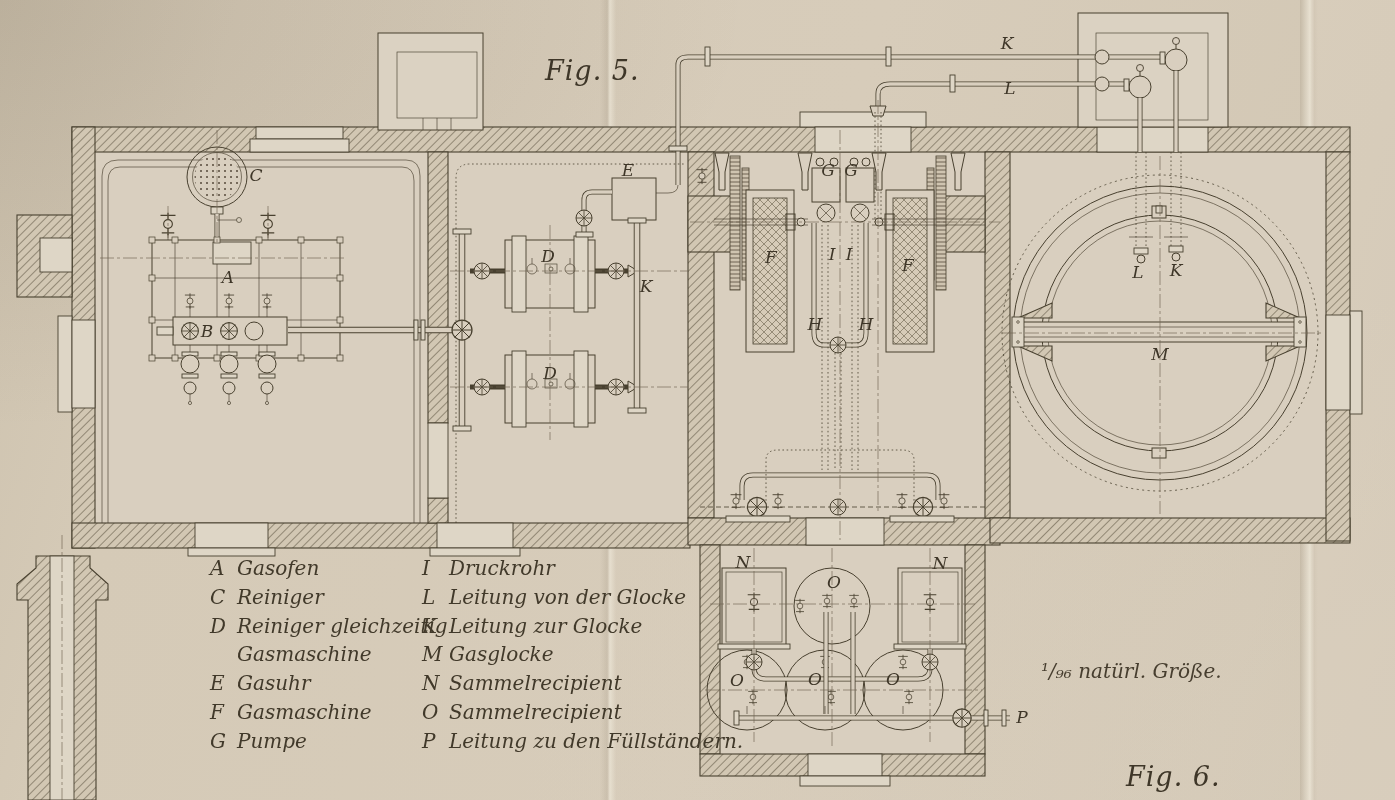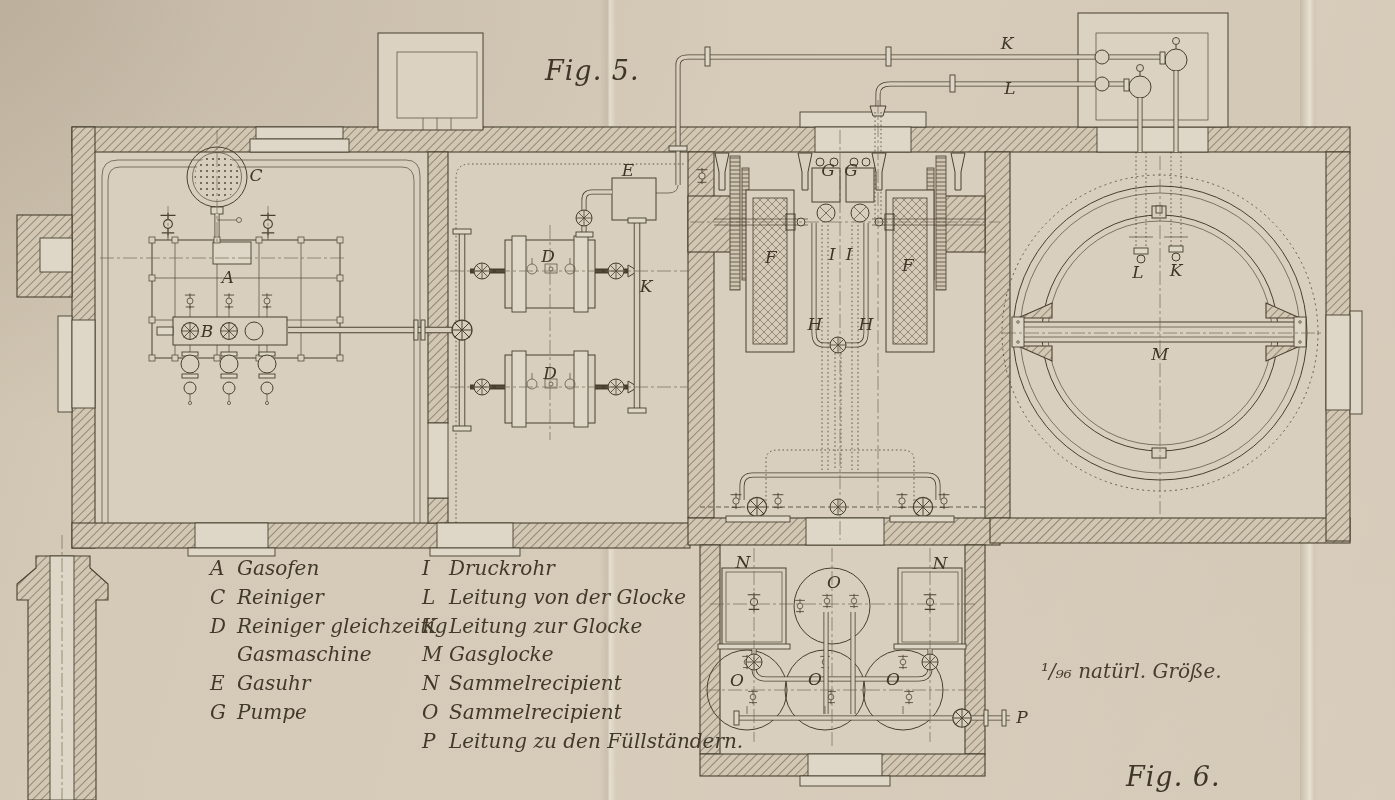--- a/index.html
+++ b/index.html
@@ -462,20 +462,21 @@
   <div class="fig-label" style="left:1126px;top:761px">Fig. 6.</div>
   <div id="scale-note">¹/₉₆ natürl. Größe.</div>
 
   <div id="legend">
     <div class="legend-col" id="legend-col-left">
         <div class="legend-row"><span class="legend-key">A</span><span class="legend-label">Gasofen</span></div>
         <div class="legend-row"><span class="legend-key">C</span><span class="legend-label">Reiniger</span></div>
         <div class="legend-row"><span class="legend-key">D</span><span class="legend-label">Reiniger gleichzeitig</span></div>
         <div class="legend-row"><span class="legend-key"></span><span class="legend-label">Gasmaschine</span></div>
         <div class="legend-row"><span class="legend-key">E</span><span class="legend-label">Gasuhr</span></div>
+        <div class="legend-row"><span class="legend-key">F</span><span class="legend-label">Gasmaschine</span></div>
         <div class="legend-row"><span class="legend-key">G</span><span class="legend-label">Pumpe</span></div>
       </div>
     <div class="legend-col" id="legend-col-right">
         <div class="legend-row"><span class="legend-key">I</span><span class="legend-label">Druckrohr</span></div>
         <div class="legend-row"><span class="legend-key">L</span><span class="legend-label">Leitung von der Glocke</span></div>
         <div class="legend-row"><span class="legend-key">K</span><span class="legend-label">Leitung zur Glocke</span></div>
         <div class="legend-row"><span class="legend-key">M</span><span class="legend-label">Gasglocke</span></div>
         <div class="legend-row"><span class="legend-key">N</span><span class="legend-label">Sammelrecipient</span></div>
         <div class="legend-row"><span class="legend-key">O</span><span class="legend-label">Sammelrecipient</span></div>
         <div class="legend-row"><span class="legend-key">P</span><span class="legend-label">Leitung zu den Füllständern.</span></div>

